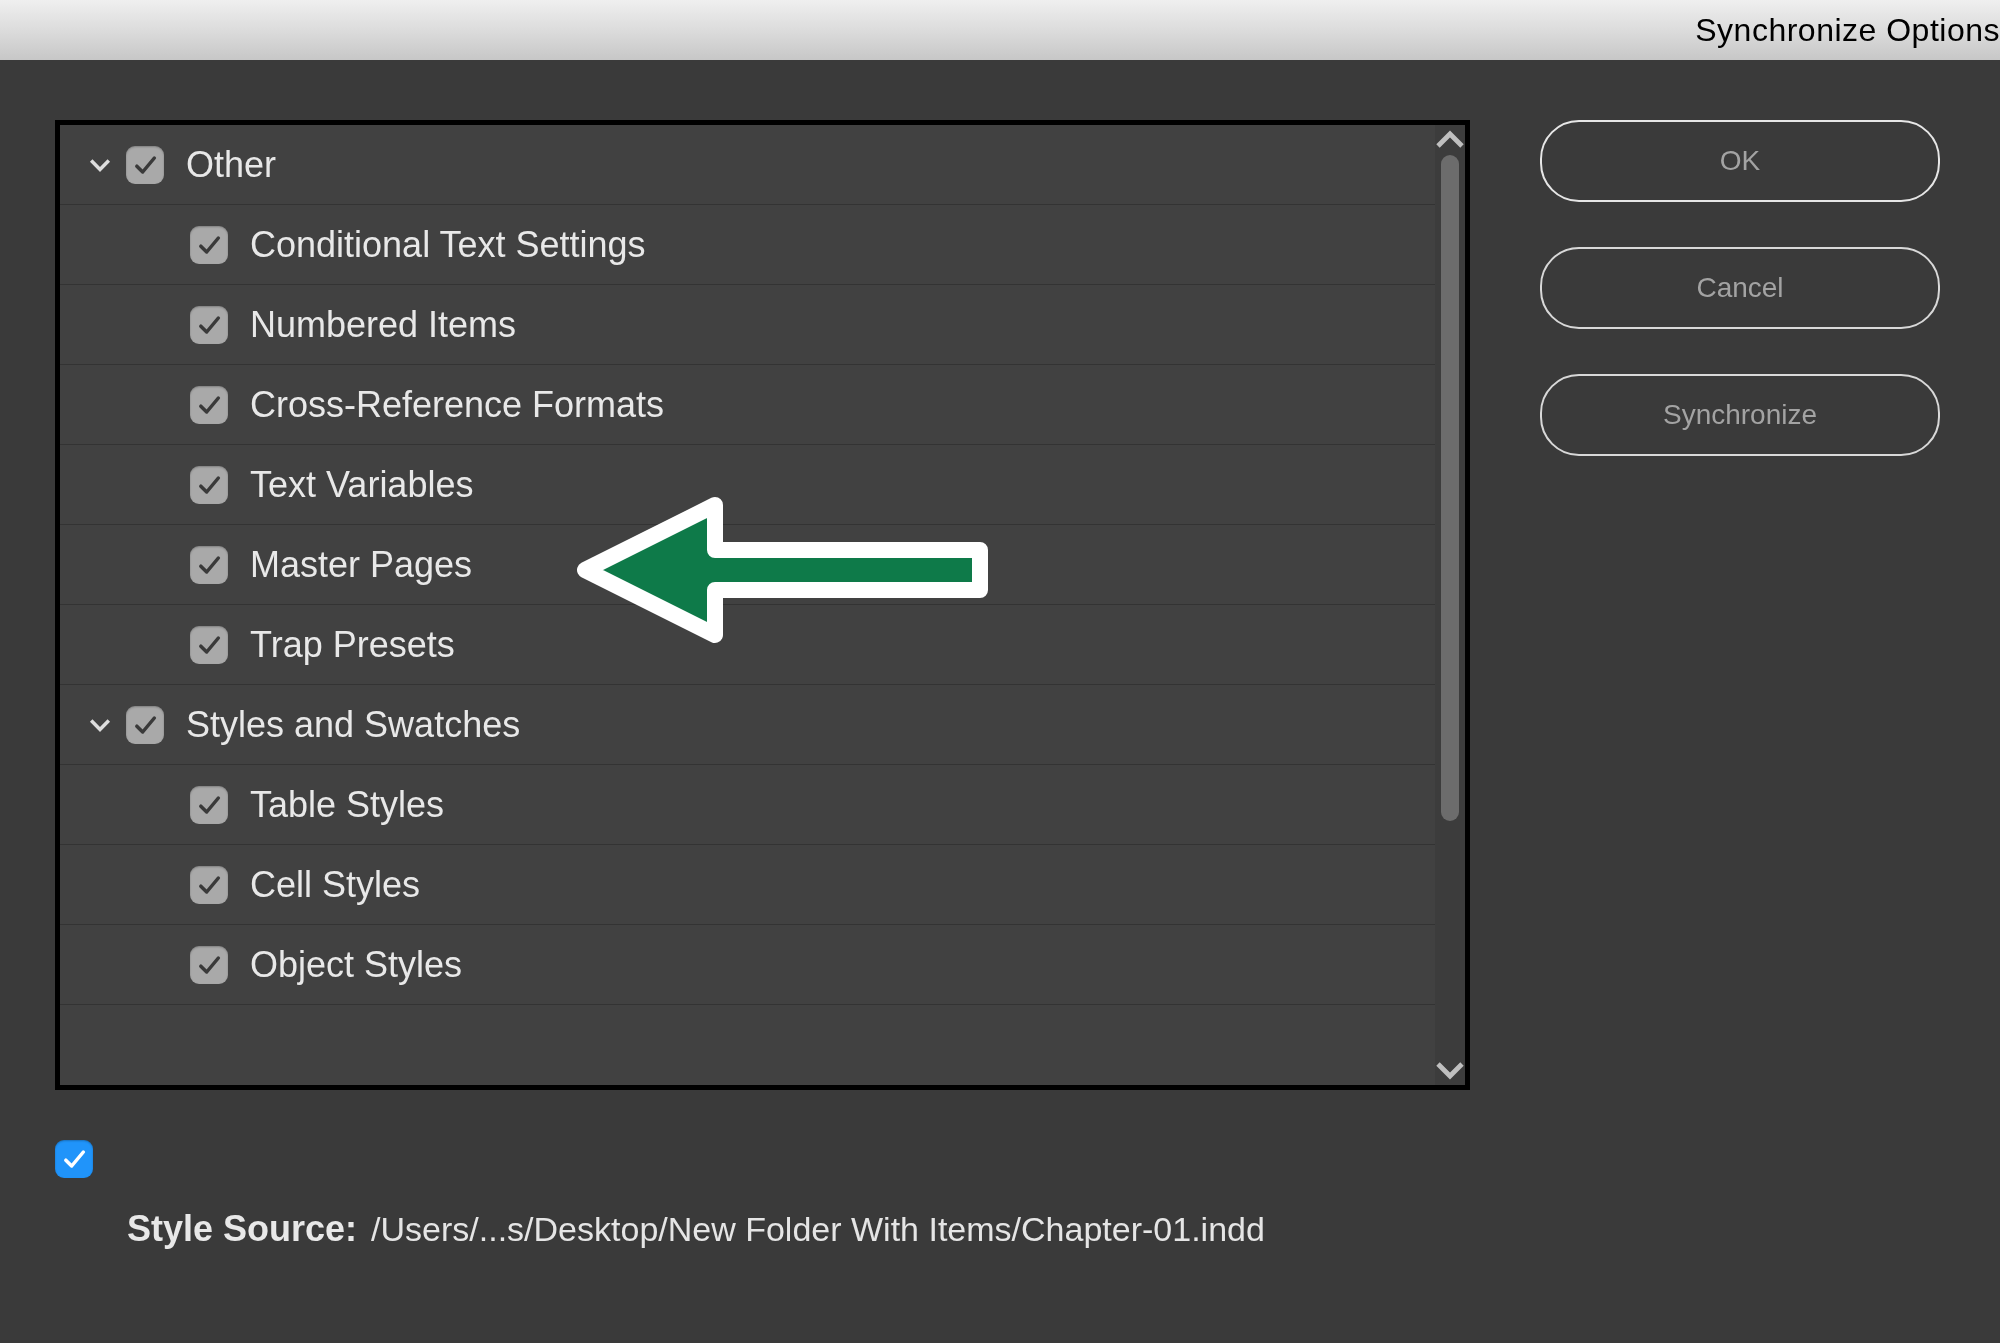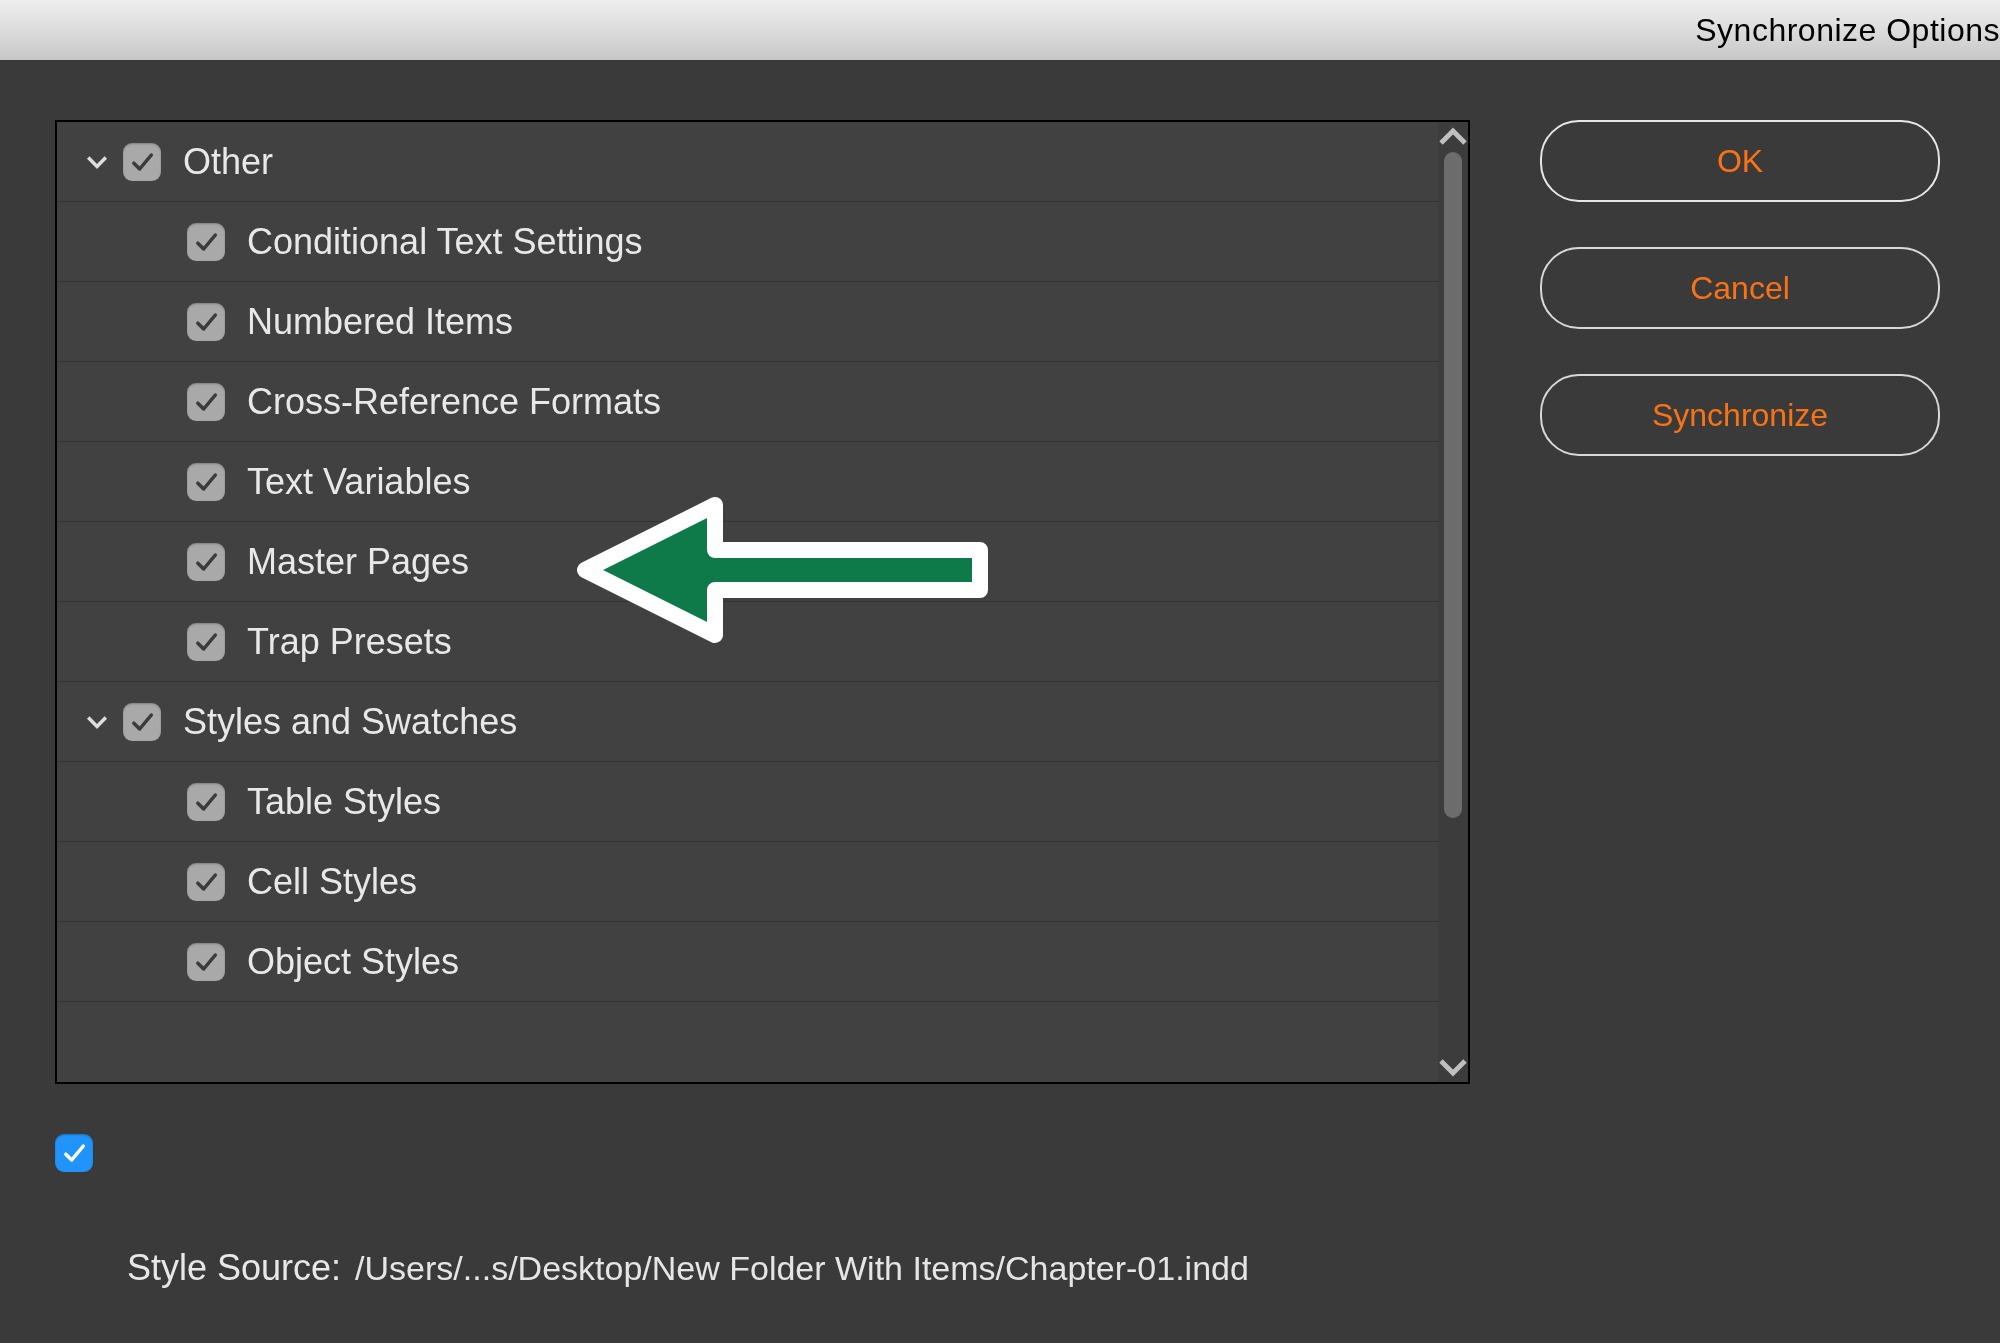--- a/index.html
+++ b/index.html
@@ -53,21 +53,21 @@
   }
 
   .button-col {
     width: 400px;
     margin-left: 70px;
   }
 
   
   .tree-wrap {
     position: relative;
-    border: 2px solid #000000;
+    border: 5px solid #000000;
     background: #414141;
     height: 960px;
   }
   .tree {
     position: absolute;
     left: 0;
     right: 30px;
     top: 0;
     bottom: 0;
     overflow: hidden;
@@ -149,22 +149,22 @@
   .cb .tick { stroke: #3a3a3a; }
   .cb.blue .tick { stroke: #fff; }
 
   .row-label { white-space: nowrap; }
 
   
   .btn {
     height: 78px;
     border: 2.5px solid #d8d8d8;
     border-radius: 39px;
-    color: #f97316;
-    font-size: 32px;
+    color: #a3a3a3;
+    font-size: 28px;
     display: flex;
     align-items: center;
     justify-content: center;
     margin-bottom: 45px;
     background: transparent;
     cursor: default;
   }
   .btn:first-child { margin-top: 0; }
   .btn.primary { border-color: #e6e6e6; }
 
@@ -178,23 +178,22 @@
     display: flex;
     align-items: center;
   }
   .footer-row2 {
     margin-top: 30px;
     padding-left: 72px;
     display: flex;
     align-items: baseline;
   }
   .footer-row2 .lbl {
-    font-weight: 400;
+    font-weight: 700;
     margin-right: 14px;
-    margin-top: 45px;
   }
   .footer-row2 .path {
     font-weight: 400;
     font-size: 34px;
     color: #e5e5e5;
   }
 
   
   .arrow-annot {
     position: absolute;

